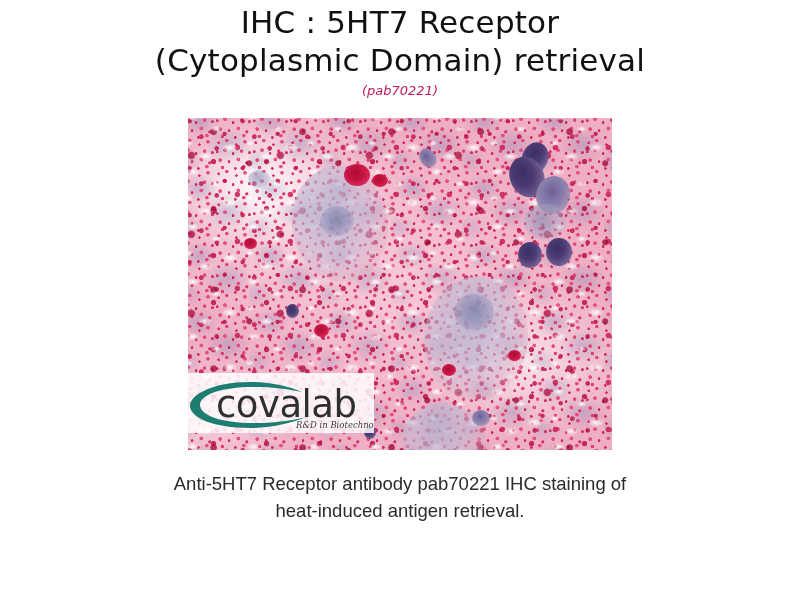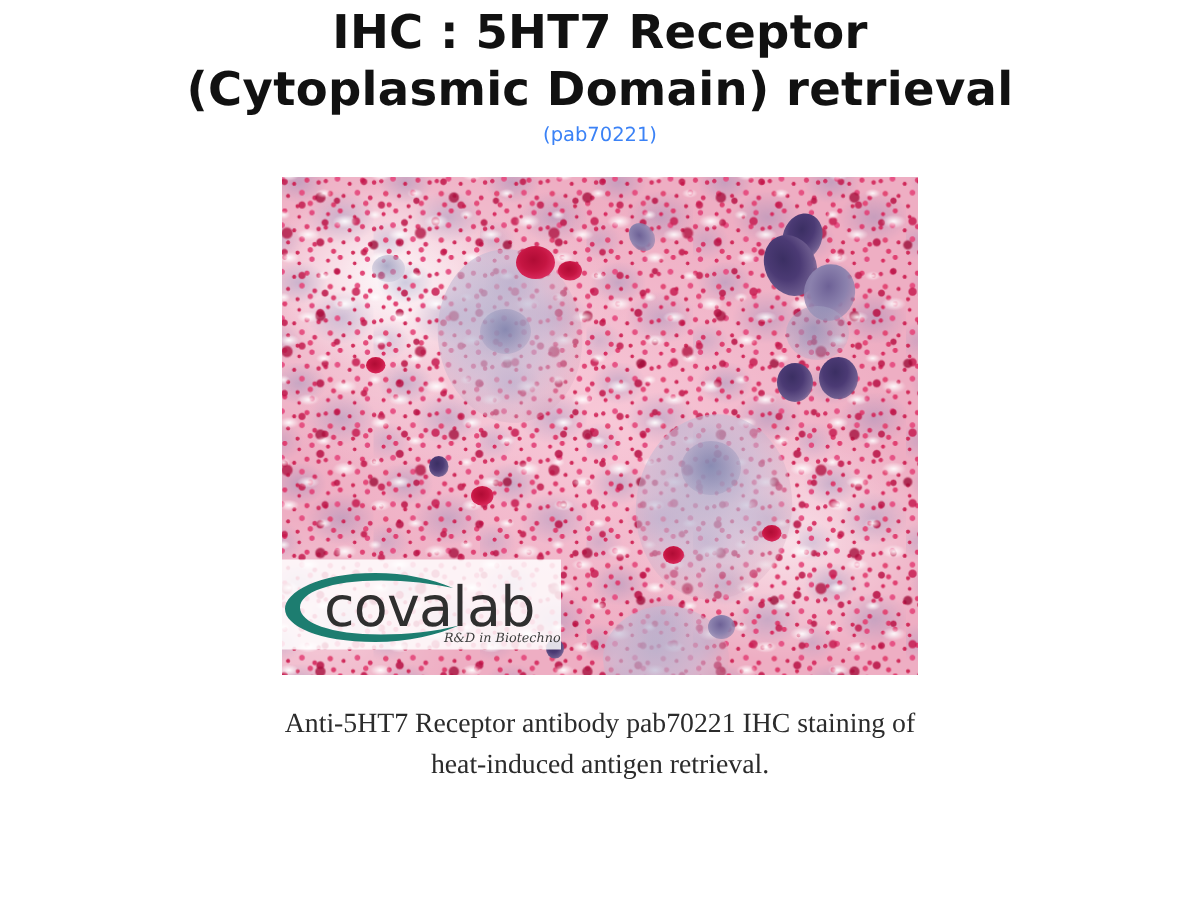--- a/index.html
+++ b/index.html
@@ -19,40 +19,41 @@
   
   .title-block {
     position: absolute;
     left: 0;
     top: 0;
     width: 800px;
     text-align: center;
   }
   .title-line {
     font-family: "DejaVu Sans", sans-serif;
-    font-weight: bold;
+    font-weight: normal;
     color: #111111;
     letter-spacing: 0.2px;
     white-space: nowrap;
   }
   .title-line-1 {
     font-size: 31px;
     line-height: 38px;
     padding-top: 3px;
   }
   .title-line-2 {
     font-size: 31px;
     line-height: 38px;
   }
   .subtitle {
     font-family: "DejaVu Sans", sans-serif;
     font-size: 13px;
     line-height: 17px;
-    color: #3b82f6;
+    color: #be185d;
     padding-top: 3px;
+    font-style: italic;
   }
 
   
   .micrograph {
     position: absolute;
     left: 188px;
     top: 118px;
     width: 424px;
     height: 332px;
     overflow: hidden;
@@ -189,21 +190,21 @@
   }
   .logo-svg { position: absolute; left: 0; top: 0; }
 
   
   .caption {
     position: absolute;
     left: 60px;
     top: 470px;
     width: 680px;
     text-align: center;
-    font-family: Liberation Serif, serif;
+    font-family: Liberation Sans, sans-serif;
     font-size: 18.5px;
     line-height: 27px;
     color: #2b2b2b;
   }
   .caption div { white-space: nowrap; }
 </style>
 </head>
 <body>
 
 <div class="title-block">

